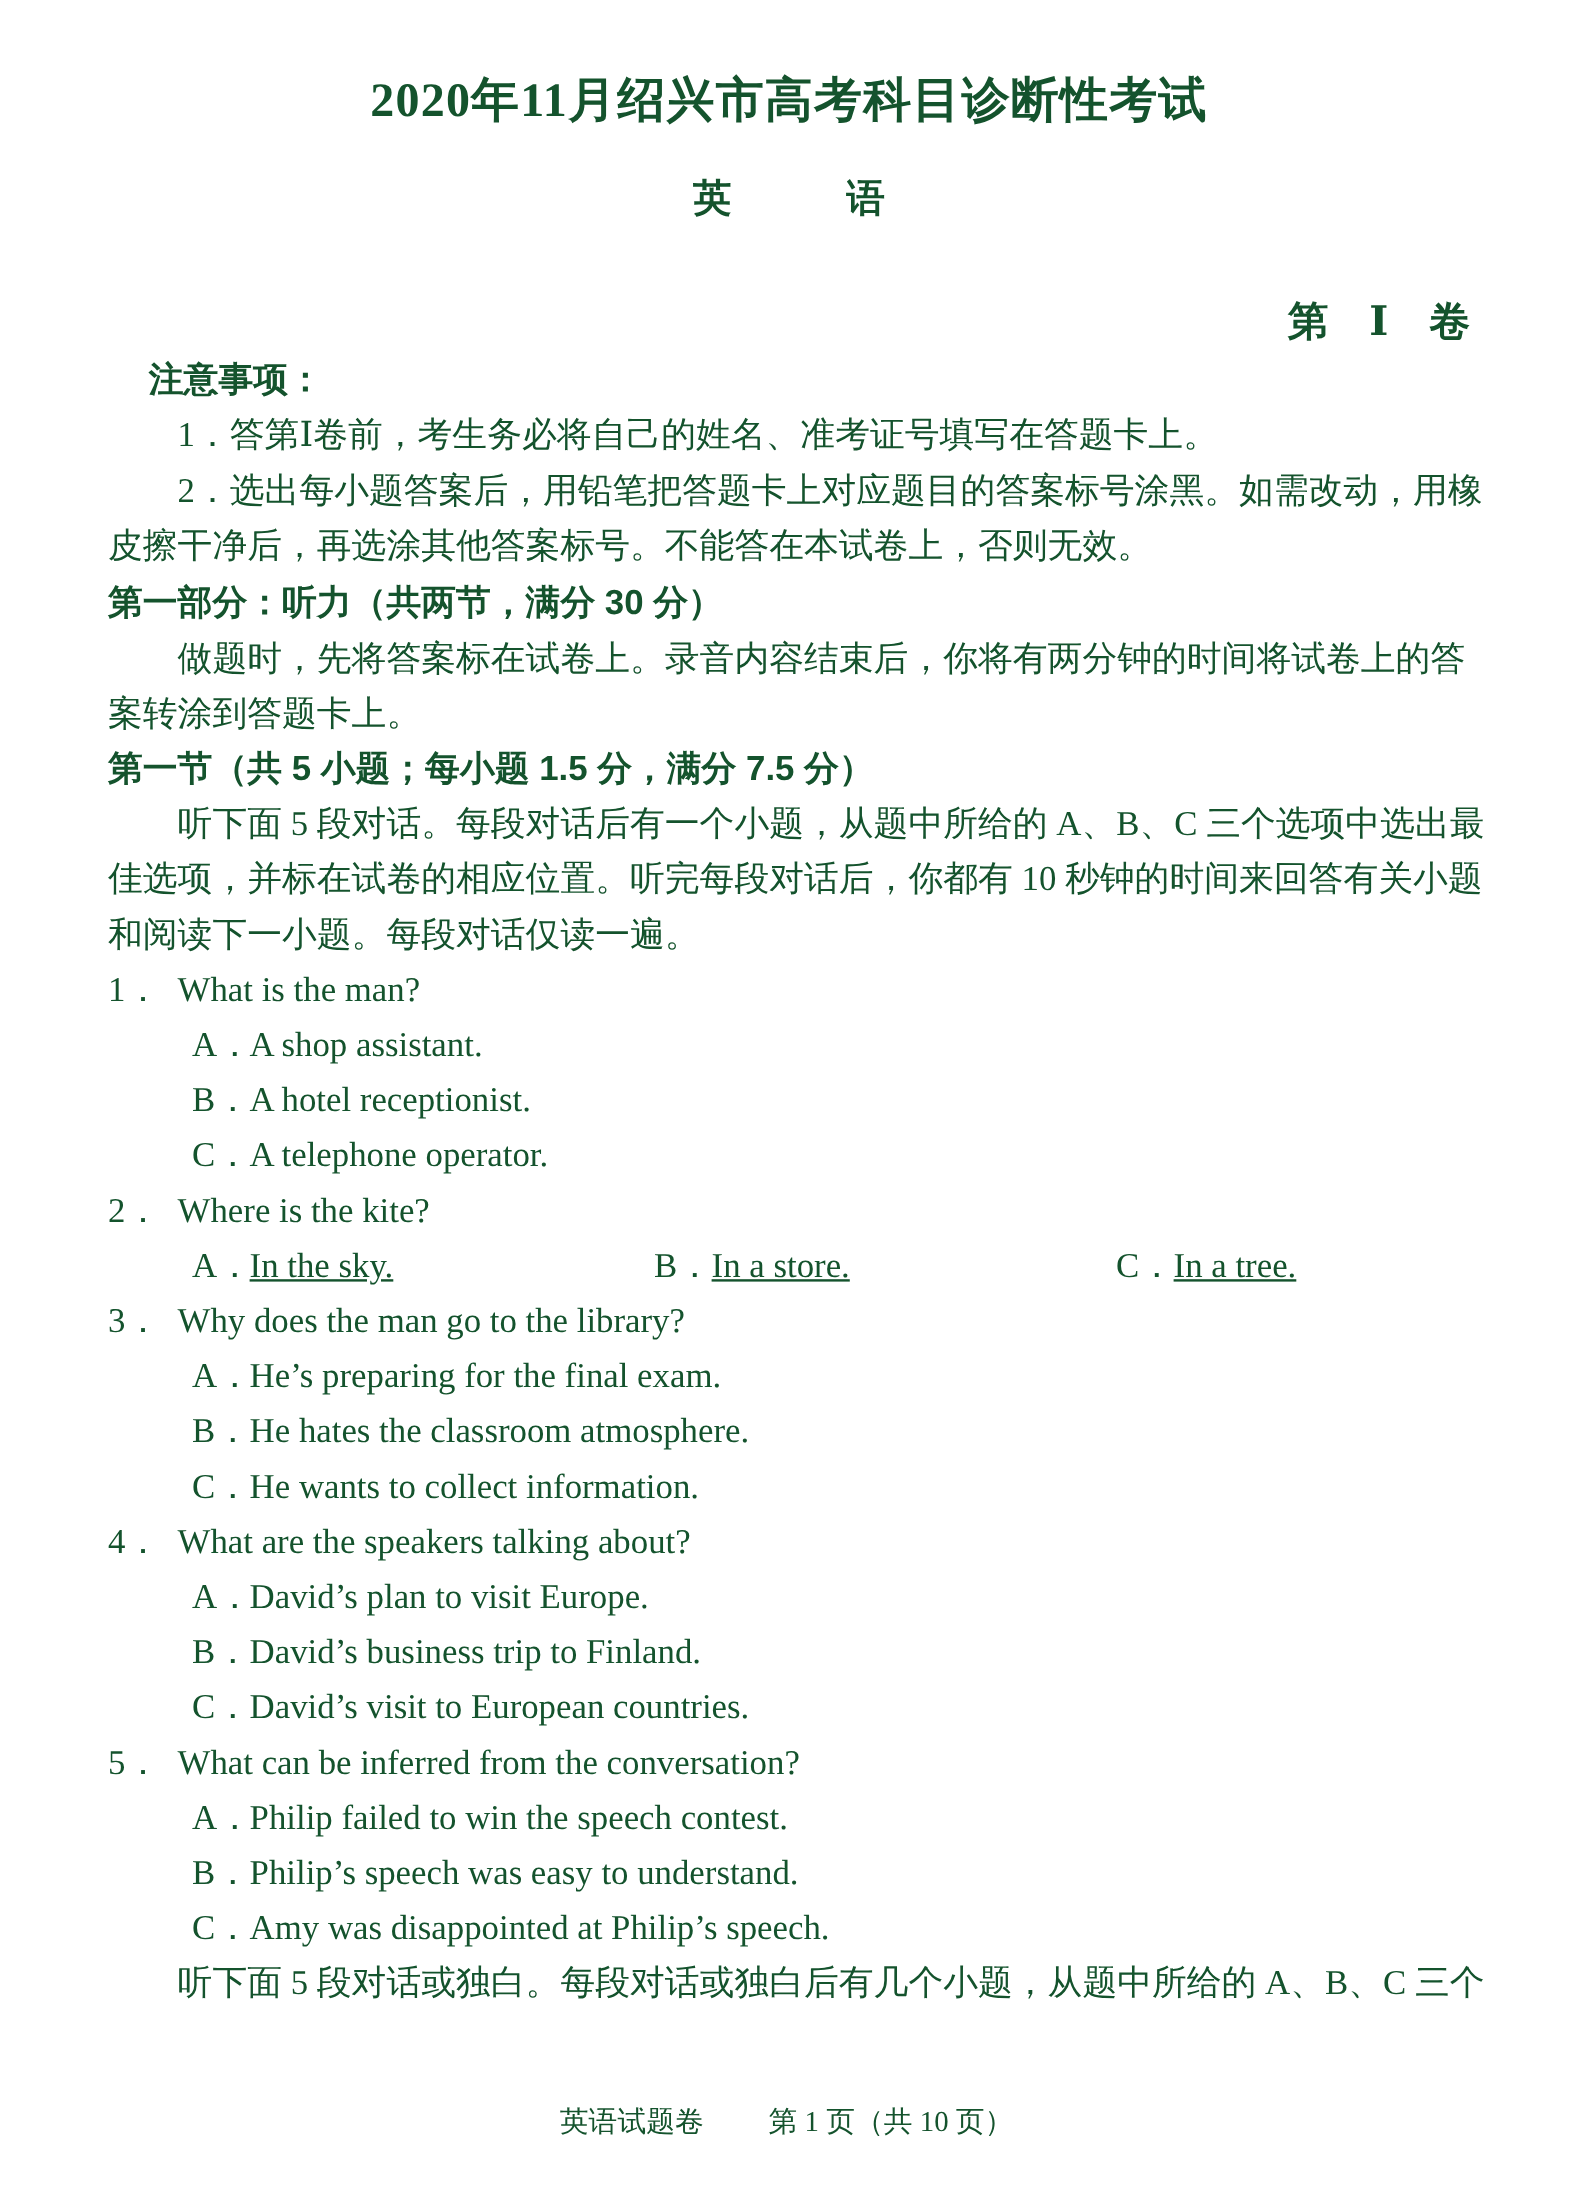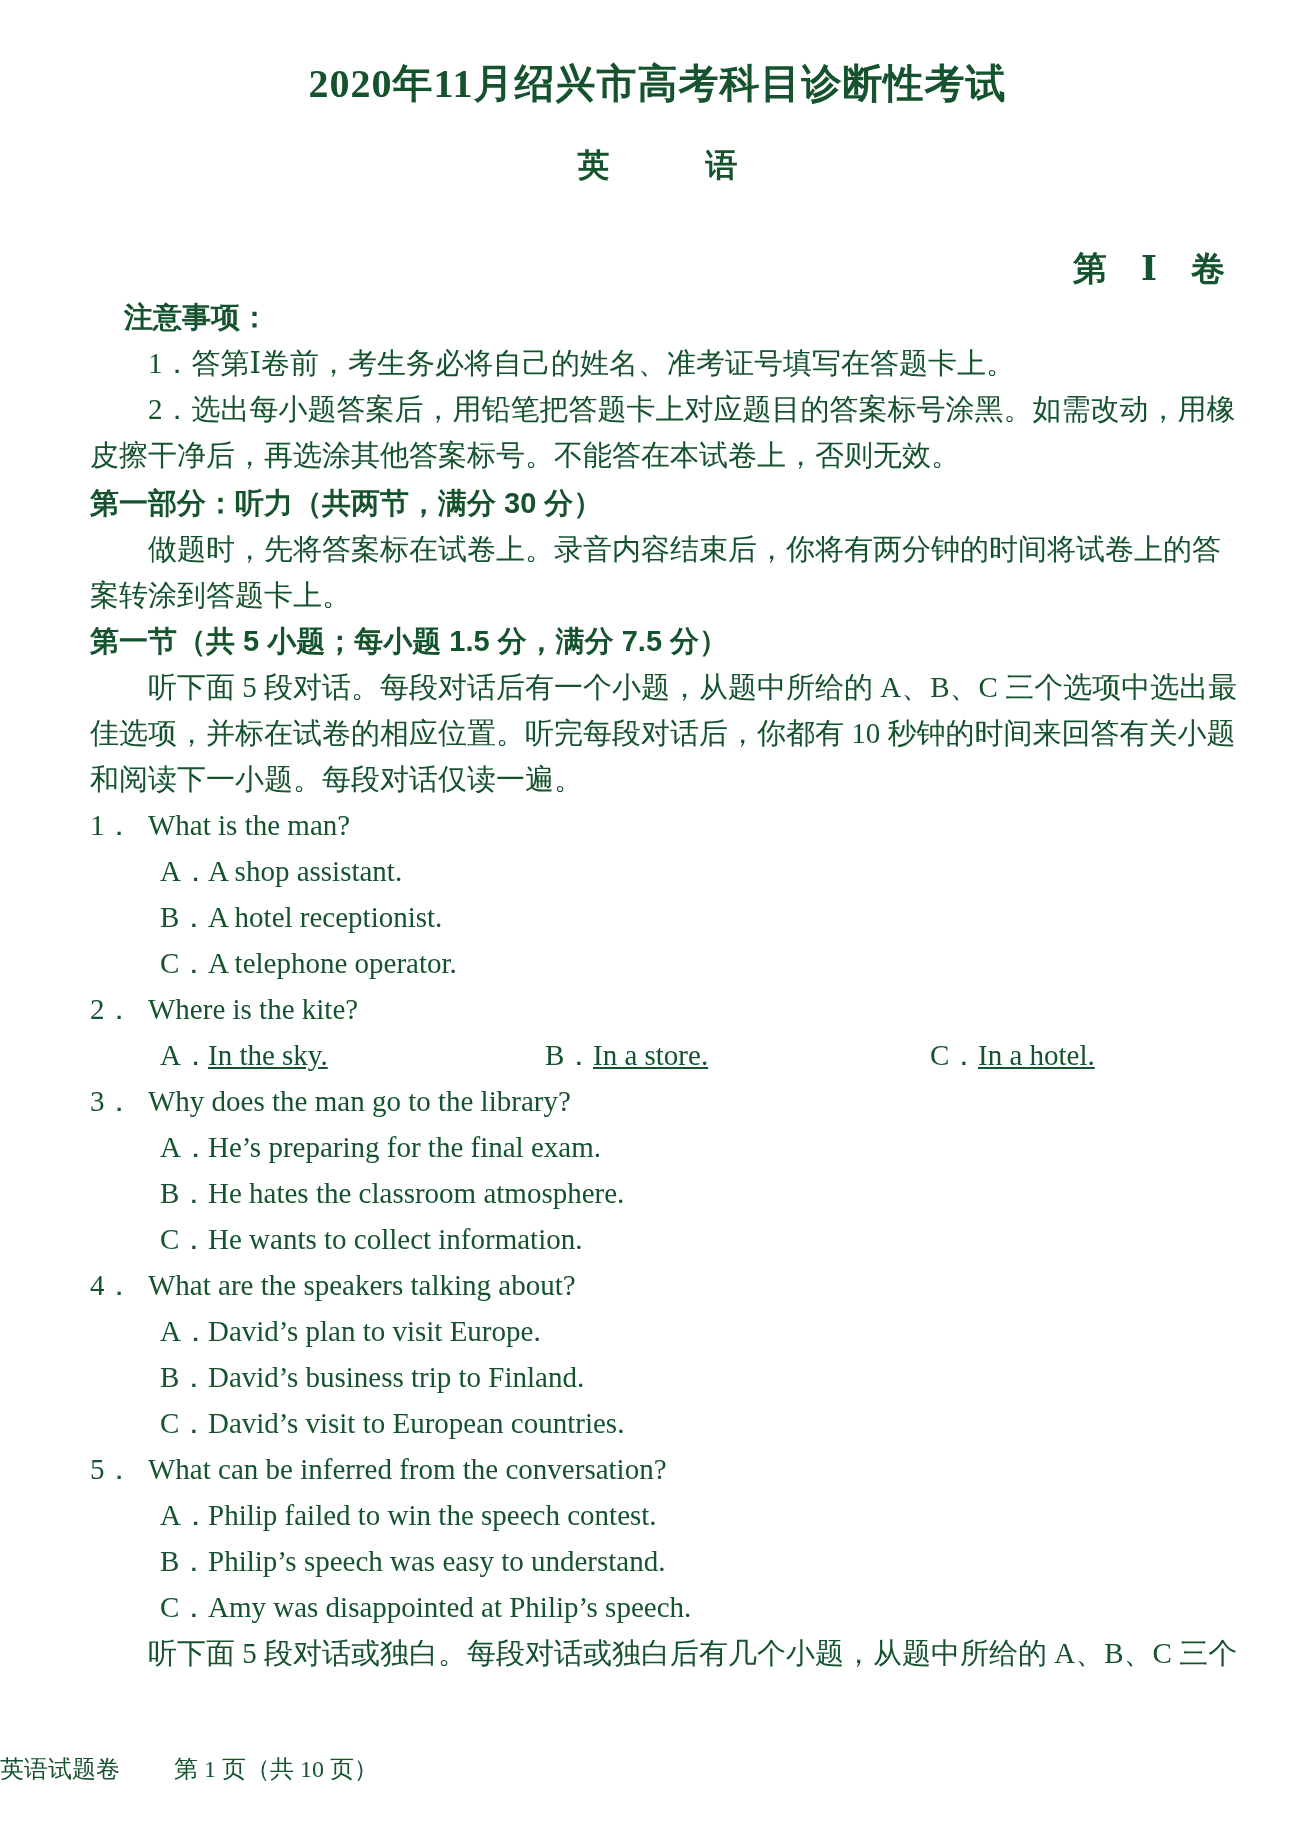--- a/index.html
+++ b/index.html
@@ -82,20 +82,21 @@
   }
   .option-row .opt-cell {
     width: 385px;
     flex: 0 0 385px;
   }
   .footer {
     position: absolute;
     top: 1752px;
     left: 0;
     right: 0;
+    text-align: center;
     font-size: 24px;
     line-height: 34px;
     white-space: nowrap;
   }
   .footer .footer-doc-label {
     margin-right: 54px;
   }
 </style>
 </head>
 <body>
@@ -134,21 +135,21 @@
 
     <div id="questions">
         <div class="line question"><span class="q-num">1．</span><span class="q-text">What is the man?</span></div>
         <div class="line option"><span class="opt-label">A．</span><span class="opt-text">A shop assistant.</span></div>
         <div class="line option"><span class="opt-label">B．</span><span class="opt-text">A hotel receptionist.</span></div>
         <div class="line option"><span class="opt-label">C．</span><span class="opt-text">A telephone operator.</span></div>
         <div class="line question"><span class="q-num">2．</span><span class="q-text">Where is the kite?</span></div>
         <div class="line option-row">
           <span class="opt-cell"><span class="opt-label">A．</span><span class="opt-text">In the sky.</span></span>
           <span class="opt-cell"><span class="opt-label">B．</span><span class="opt-text">In a store.</span></span>
-          <span class="opt-cell"><span class="opt-label">C．</span><span class="opt-text">In a hotel.</span></span>
+          <span class="opt-cell"><span class="opt-label">C．</span><span class="opt-text">In a tree.</span></span>
         </div>
         <div class="line question"><span class="q-num">3．</span><span class="q-text">Why does the man go to the library?</span></div>
         <div class="line option"><span class="opt-label">A．</span><span class="opt-text">He’s preparing for the final exam.</span></div>
         <div class="line option"><span class="opt-label">B．</span><span class="opt-text">He hates the classroom atmosphere.</span></div>
         <div class="line option"><span class="opt-label">C．</span><span class="opt-text">He wants to collect information.</span></div>
         <div class="line question"><span class="q-num">4．</span><span class="q-text">What are the speakers talking about?</span></div>
         <div class="line option"><span class="opt-label">A．</span><span class="opt-text">David’s plan to visit Europe.</span></div>
         <div class="line option"><span class="opt-label">B．</span><span class="opt-text">David’s business trip to Finland.</span></div>
         <div class="line option"><span class="opt-label">C．</span><span class="opt-text">David’s visit to European countries.</span></div>
         <div class="line question"><span class="q-num">5．</span><span class="q-text">What can be inferred from the conversation?</span></div>

